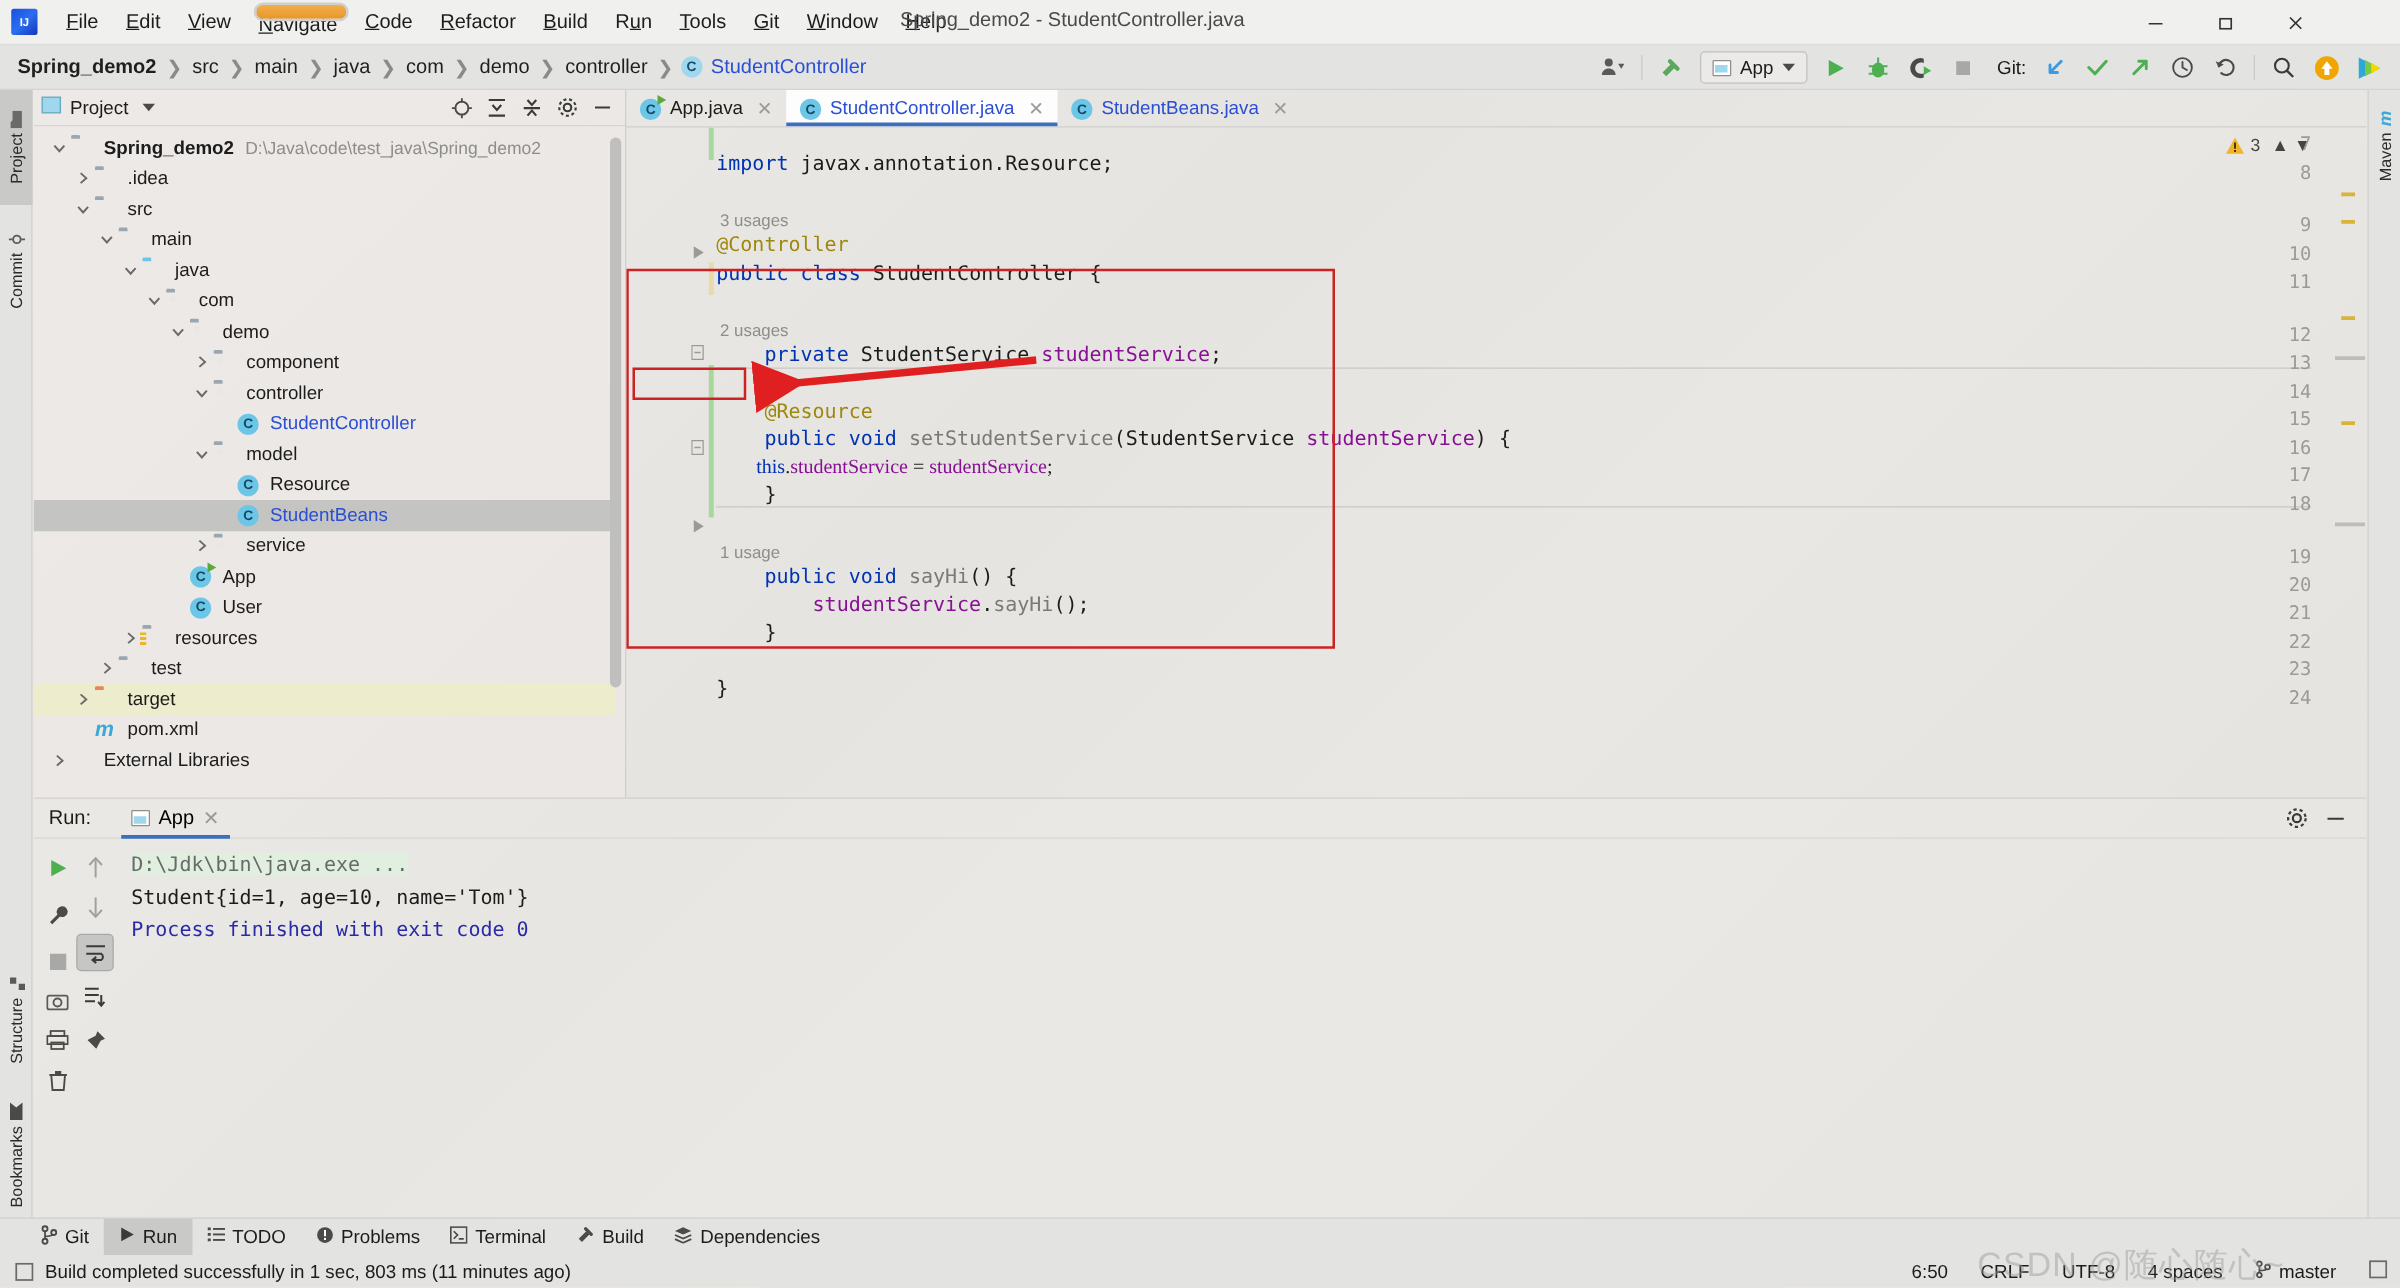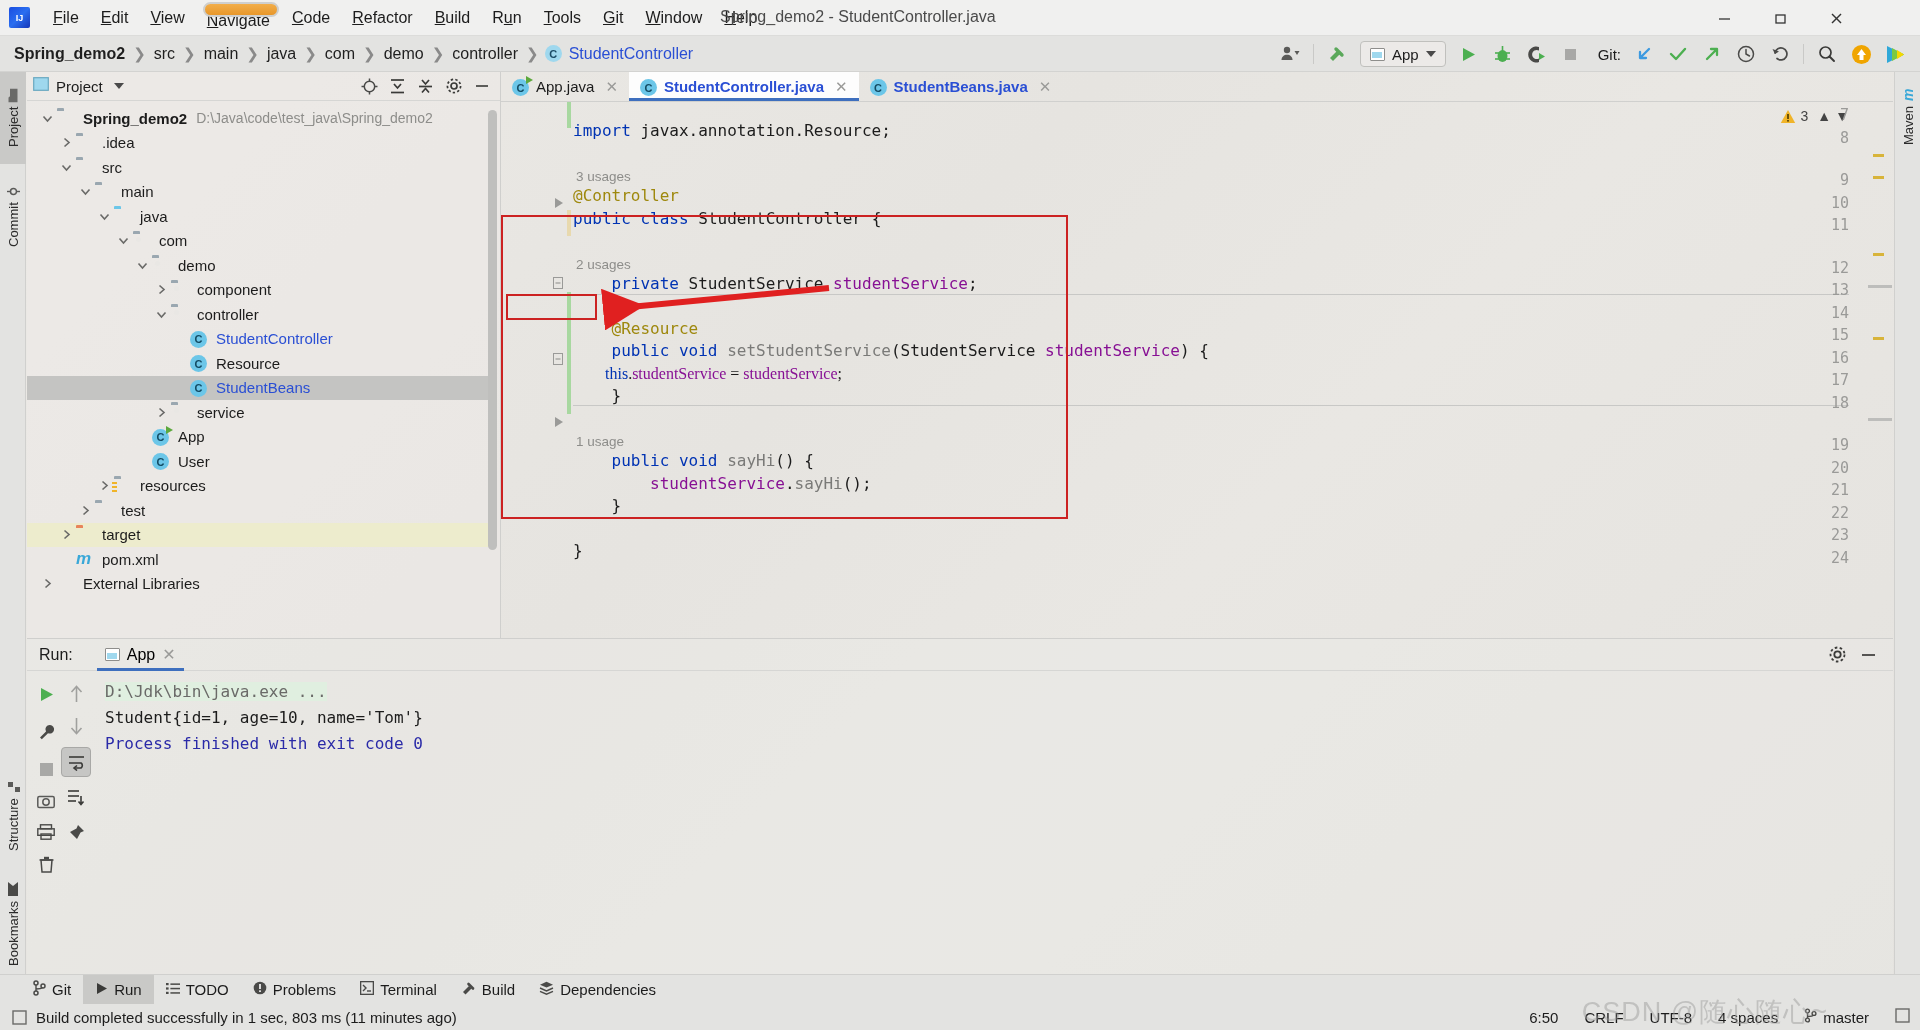--- a/index.html
+++ b/index.html
@@ -146,21 +146,21 @@
 
   
   .editor-wrap { position:absolute; left:501px; top:72px; right:27px; height:566px; }
   .tabbar { height:30px; display:flex; align-items:stretch; border-bottom:1px solid #d0d0ce; }
   .etab {
     display:flex;align-items:center;gap:7px;padding:0 11px;font-size:15px;
     color:#1c1c1c; position:relative;
   }
   .etab.active { background:#fdfdfd; }
   .etab.active:after{content:"";position:absolute;left:0;right:0;bottom:0;height:3px;background:#3e6fbe;}
-  .etab .nm2.blue{color:#2a4fd4;font-weight:bold;}
+  .etab .nm2.blue{color:#2a4fd4;}
   .etab .x { color:#9a9a98; font-size:15px; margin-left:4px; }
   .code-area { position:absolute; left:0; top:30px; right:0; bottom:0; overflow:hidden; }
   .lnum {
     position:absolute; right:44px; font-size:15px; color:#9a9a98;
     font-family:"DejaVu Sans Mono", monospace; text-align:right; width:24px;
   }
   .fold { position:absolute; left:50px; width:14px; height:14px; }
   .codeline {
     position:absolute; left:72px; font-size:16px;
     font-family:"DejaVu Sans Mono", monospace; white-space:pre; color:#1c1c1c;
@@ -560,20 +560,30 @@
           <span class="ico"><span class="folder pkg"></span></span>
           <span class="nm">controller</span>
         </div>
         <div class="row">
           <span style="width:139px;flex:none;"></span>
           <span class="arr blank"></span>
           <span class="ico">
             <span class="cicon">C</span>
           </span>
           <span class="nm blue">StudentController</span>
+        </div>
+        <div class="row">
+          <span style="width:120px;flex:none;"></span>
+          <span class="arr">
+            <svg width="11" height="11" viewBox="0 0 11 11">
+              <path d="M1.5 3.5 L5.5 8 L9.5 3.5" fill="none" stroke="#6a6a68" stroke-width="1.6"></path>
+            </svg>
+          </span>
+          <span class="ico"><span class="folder pkg"></span></span>
+          <span class="nm">model</span>
         </div>
         <div class="row">
           <span style="width:139px;flex:none;"></span>
           <span class="arr blank"></span>
           <span class="ico">
             <span class="cicon">C</span>
           </span>
           <span class="nm">Resource</span>
         </div>
         <div class="row sel">

